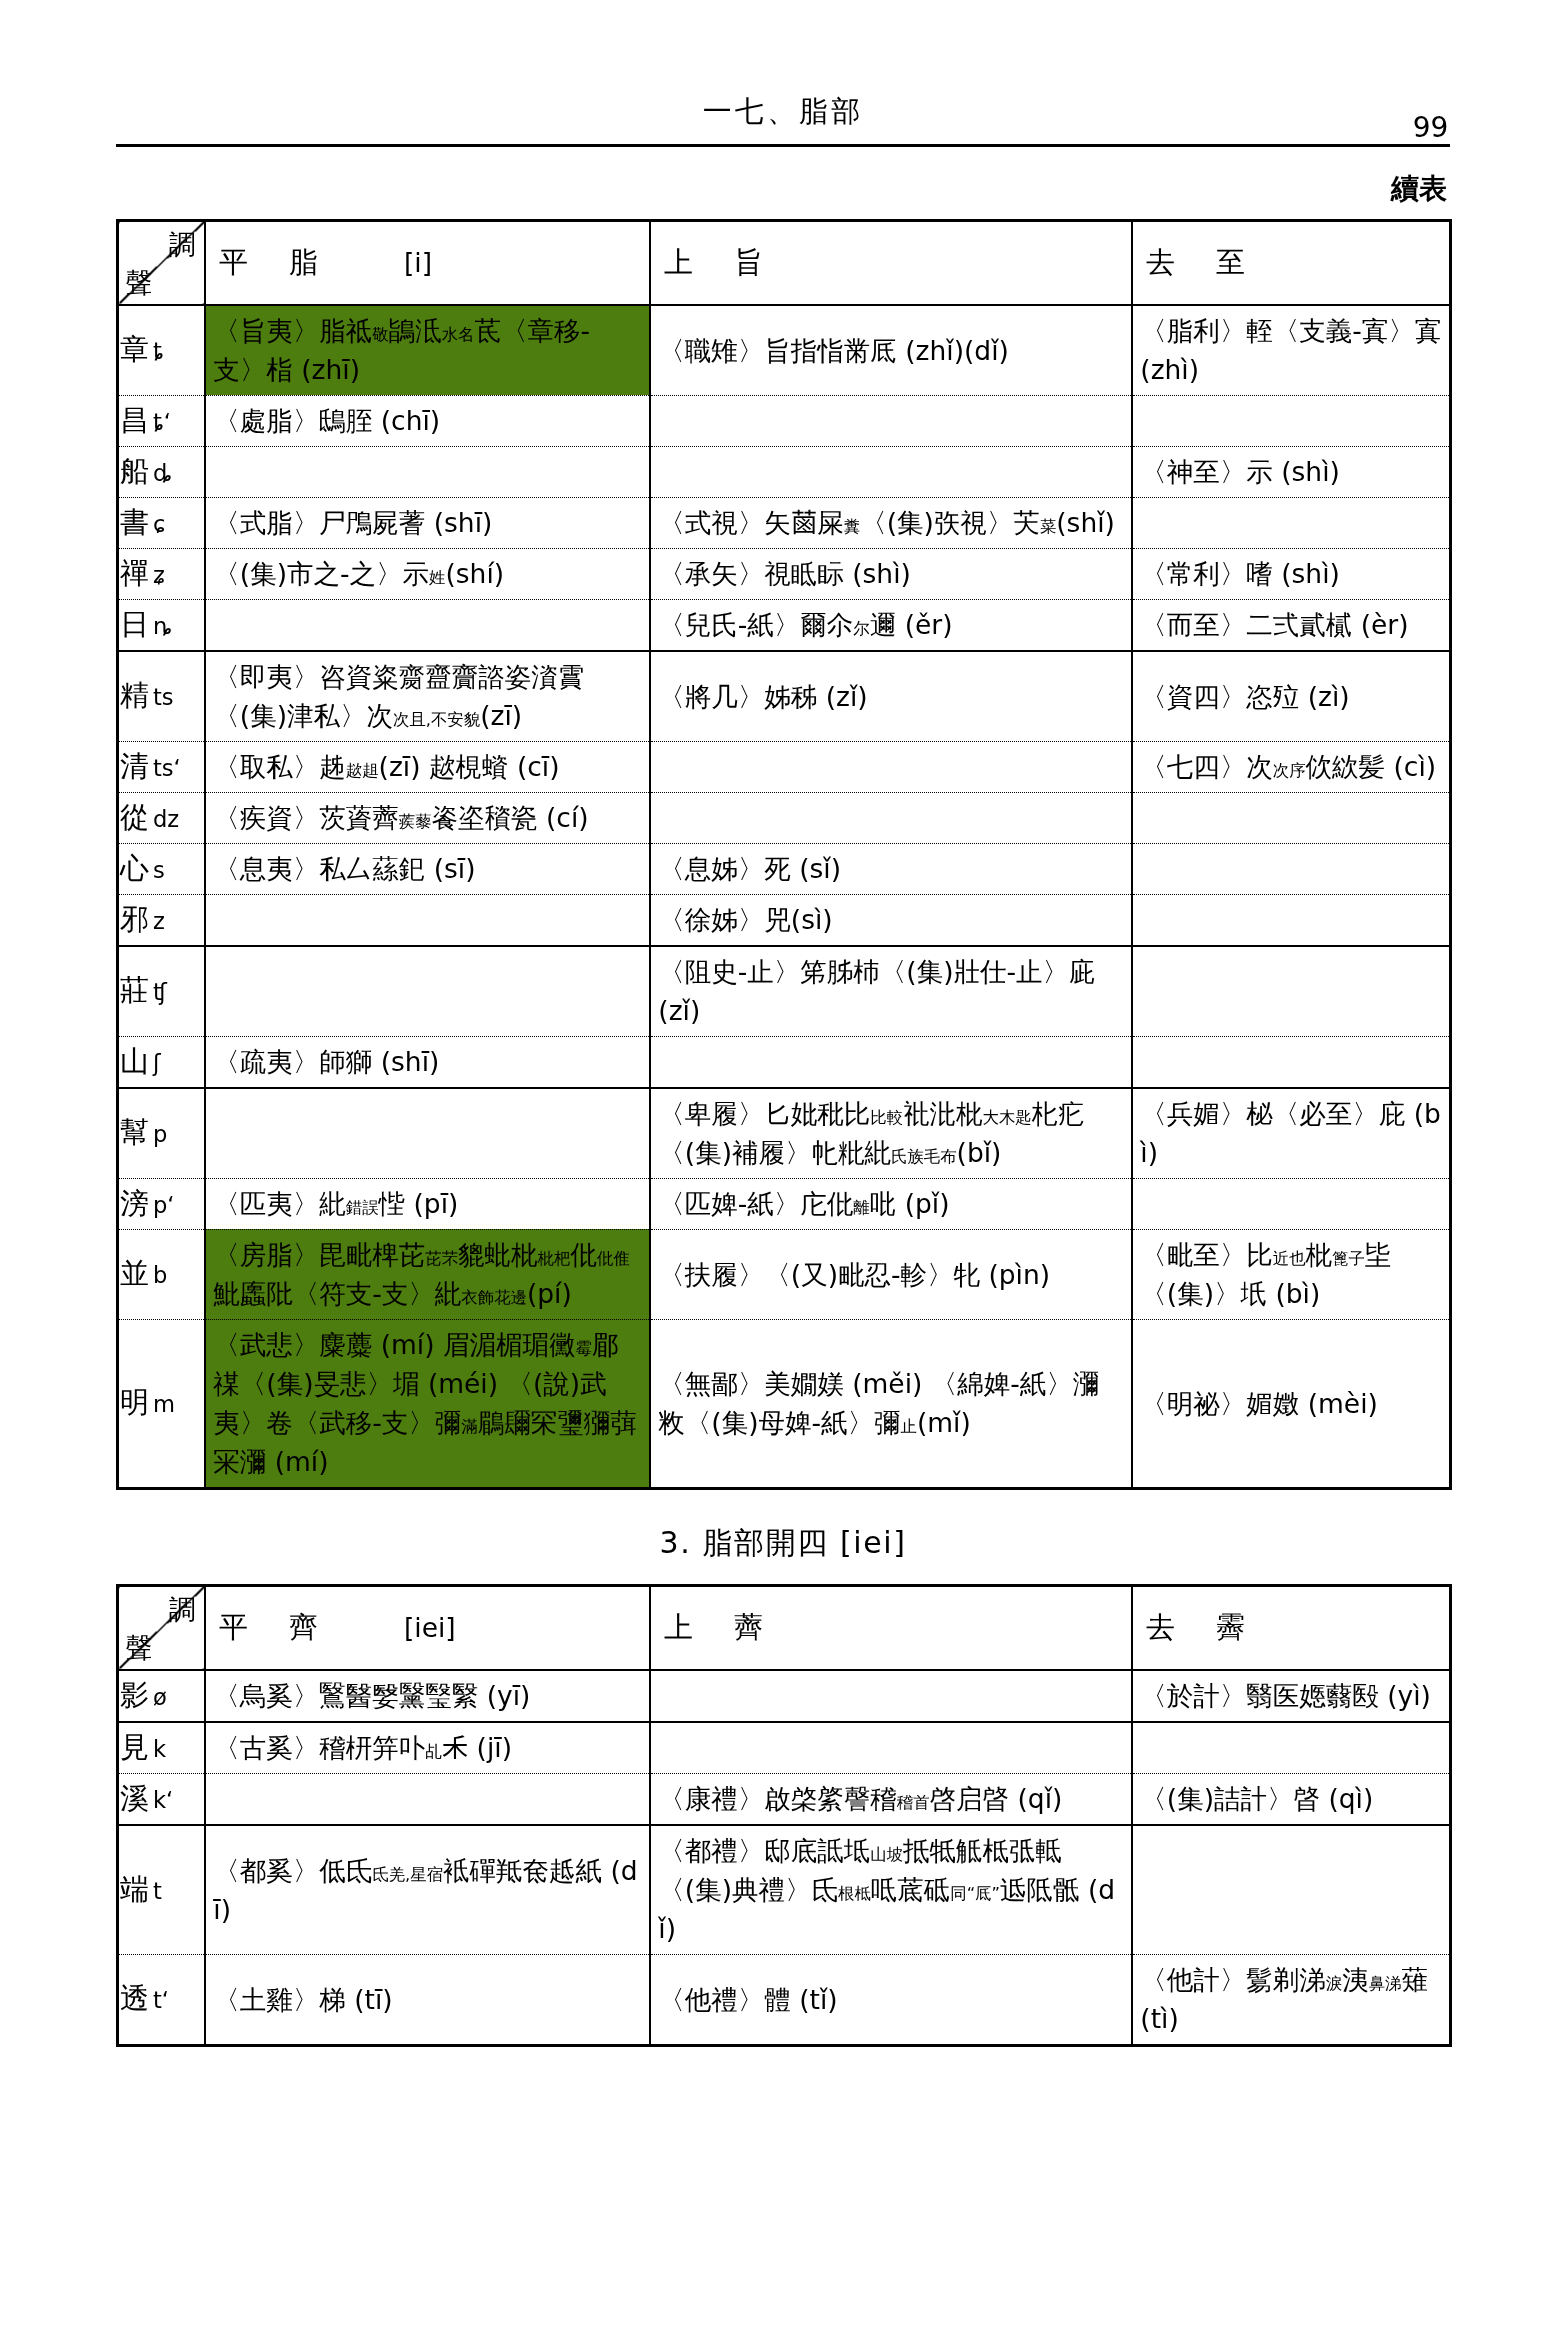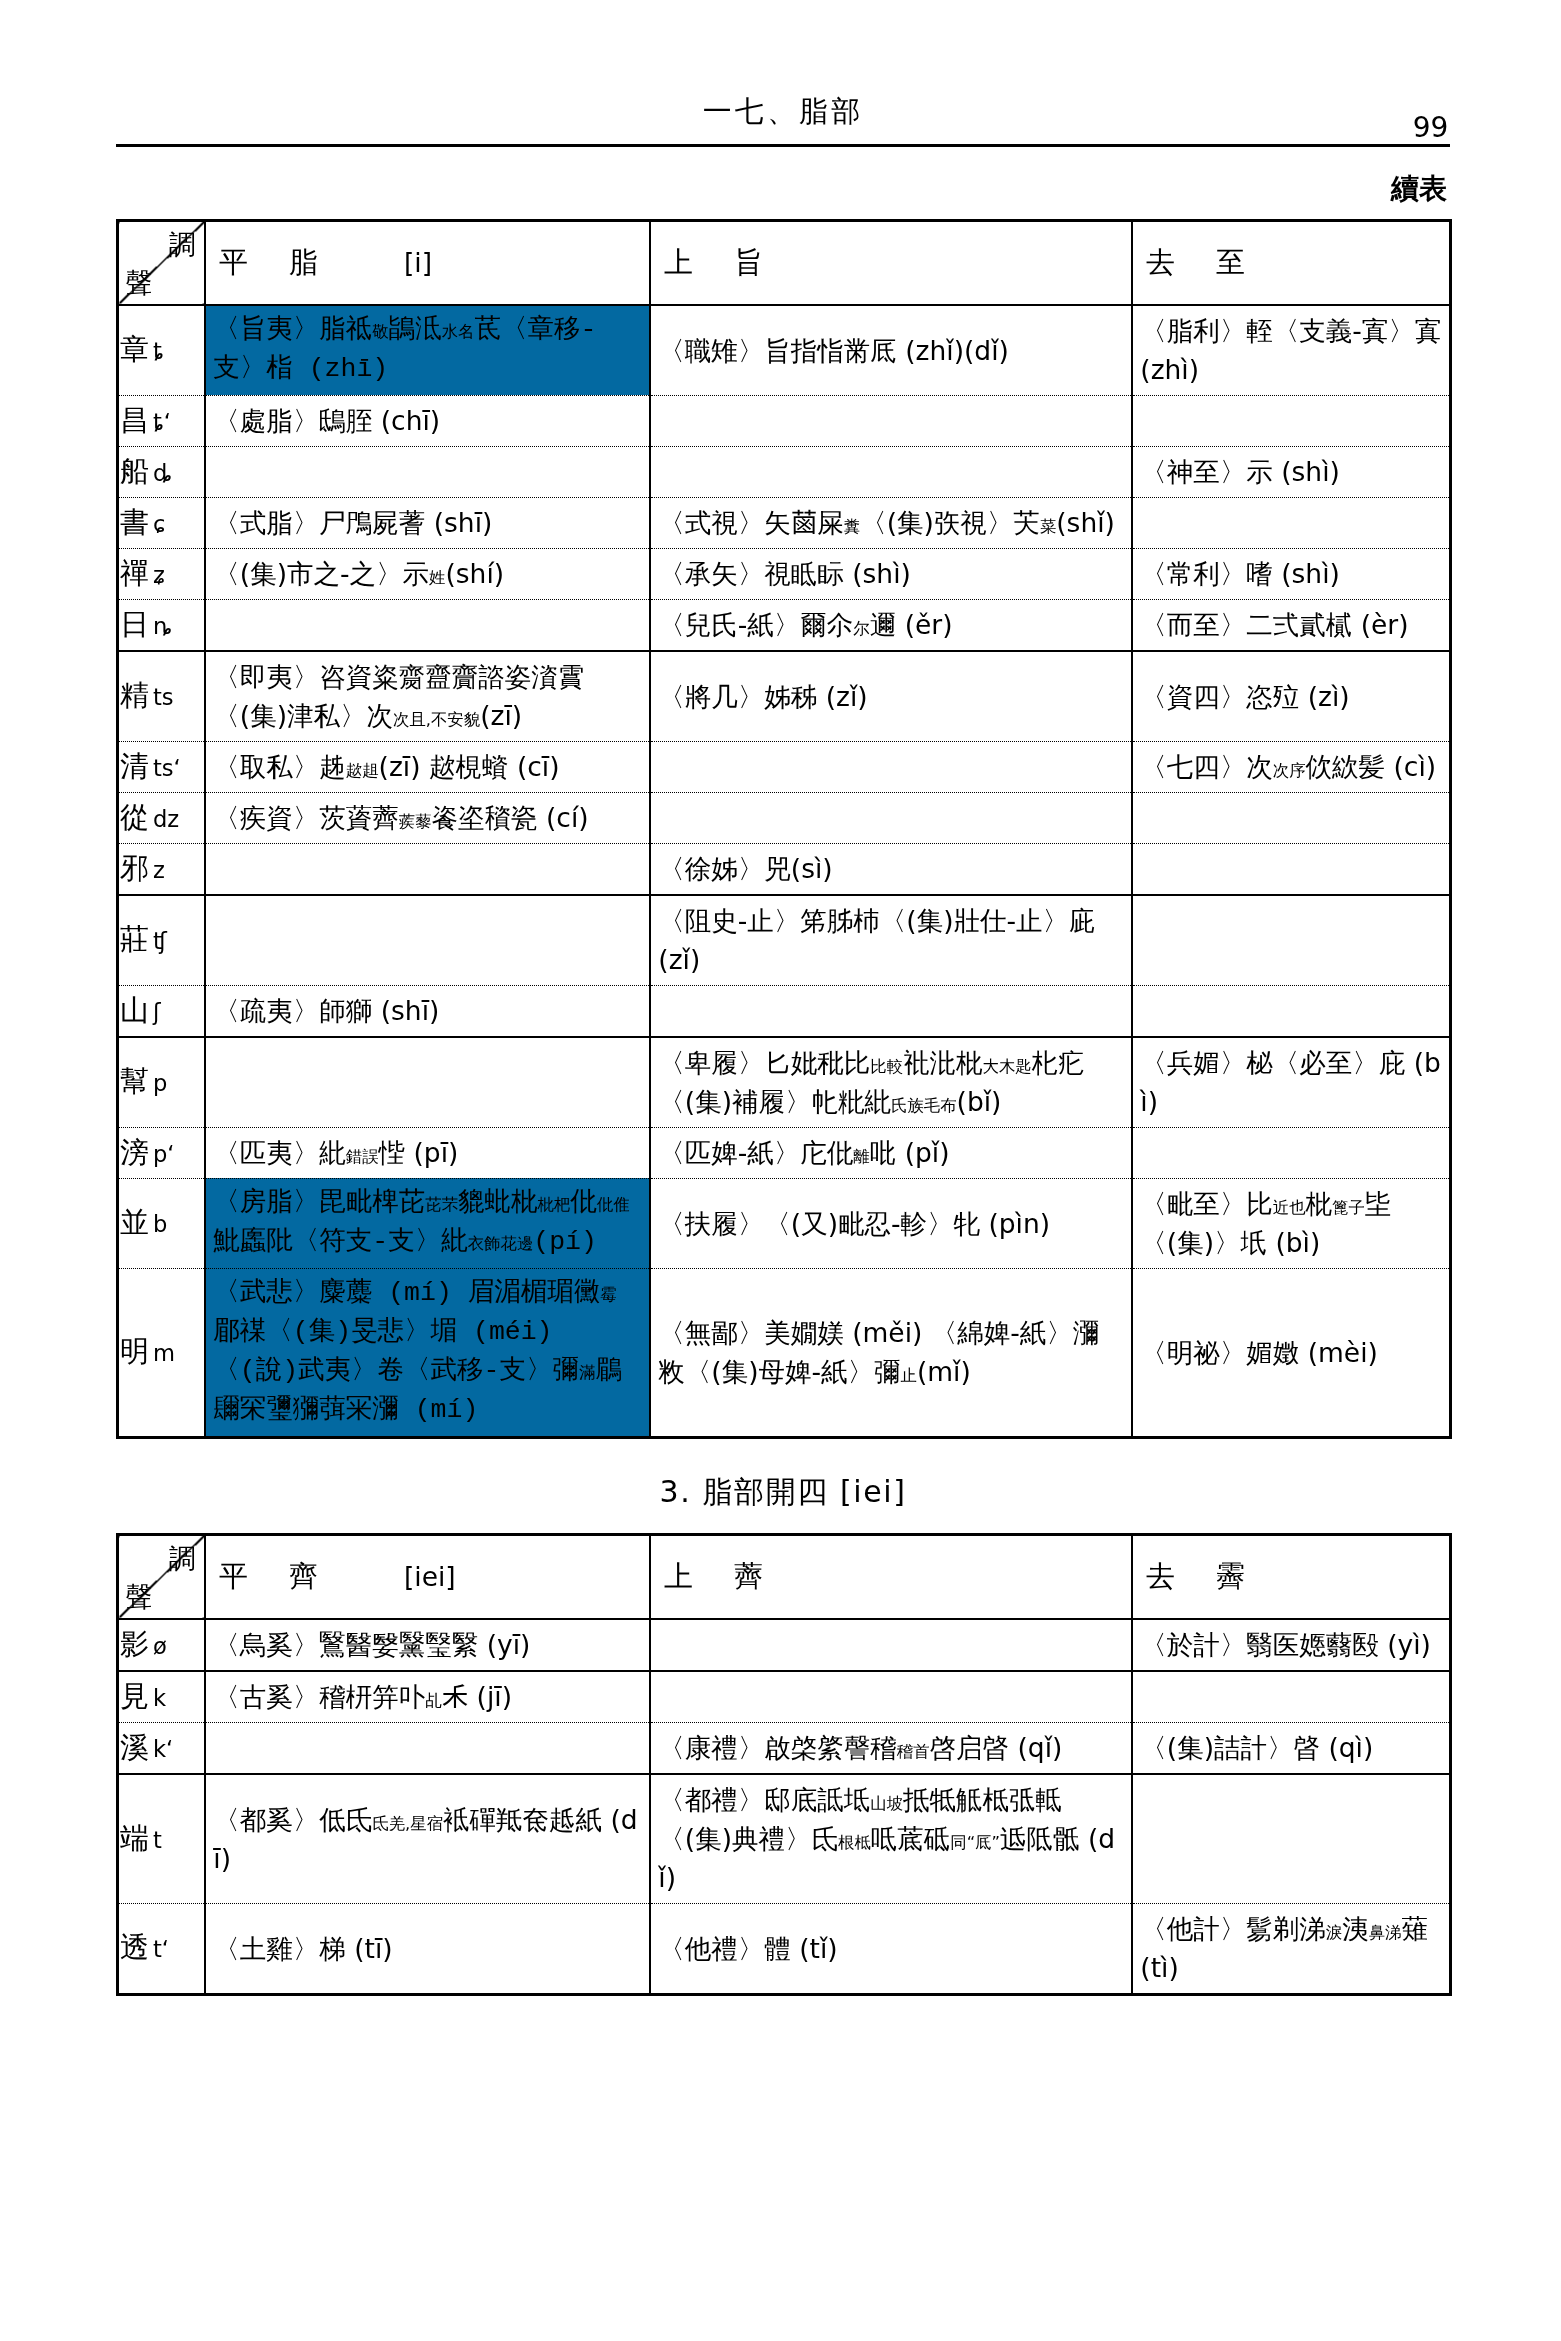--- a/index.html
+++ b/index.html
@@ -31,21 +31,21 @@
 
   .colhead{display:flex;align-items:baseline;padding:0 0 0 12.5px;font-size:29px;}
   .colhead .rh{margin-left:41px;}
   .colhead .ipa-h{margin-left:86px;font-size:26.5px;}
 
   .init{text-align:left;font-size:29px;white-space:nowrap;}
   .init .ipa{font-size:22.6px;margin-left:3.9px;}
 
   .cell{font-size:26.5px;line-height:39px;padding:5.5px 6.2px 5.5px 7.8px;word-break:break-all;}
   .cell .small{font-size:16.4px;line-height:1;}
-  .cell.shade{background:#0369a1;font-family:Liberation Mono, monospace;}
+  .cell.shade{background:#4d7c0f;}
 </style>
 </head>
 <body>
 
 <div class="page">
   <div class="pagehead">
     <span class="ptitle">一七、脂部</span>
     <span class="pnum">99</span>
   </div>
   <hr class="rule">
@@ -134,20 +134,26 @@
           <td class="cell"></td>
           <td class="cell"><span>〈七四〉次</span><span class="small">次序</span><span>佽絘髪 (cì)</span></td>
         </tr>
         <tr>
           <td class="init"><span>從</span><span class="ipa">dz</span></td>
           <td class="cell"><span>〈疾資〉茨薋薺</span><span class="small">蒺藜</span><span>餈垐䆅瓷 (cí)</span></td>
           <td class="cell"></td>
           <td class="cell"></td>
         </tr>
         <tr>
+          <td class="init"><span>心</span><span class="ipa">s</span></td>
+          <td class="cell"><span>〈息夷〉私厶蕬釲 (sī)</span></td>
+          <td class="cell"><span>〈息姊〉死 (sǐ)</span></td>
+          <td class="cell"></td>
+        </tr>
+        <tr>
           <td class="init"><span>邪</span><span class="ipa">z</span></td>
           <td class="cell"></td>
           <td class="cell"><span>〈徐姊〉兕</span><span class="small">𠒃</span><span>(sì)</span></td>
           <td class="cell"></td>
         </tr>
         <tr class="gs">
           <td class="init"><span>莊</span><span class="ipa">ʧ</span></td>
           <td class="cell"></td>
           <td class="cell"><span>〈阻史-止〉笫胏杮〈(集)壯仕-止〉庛 (zǐ)</span></td>
           <td class="cell"></td>

